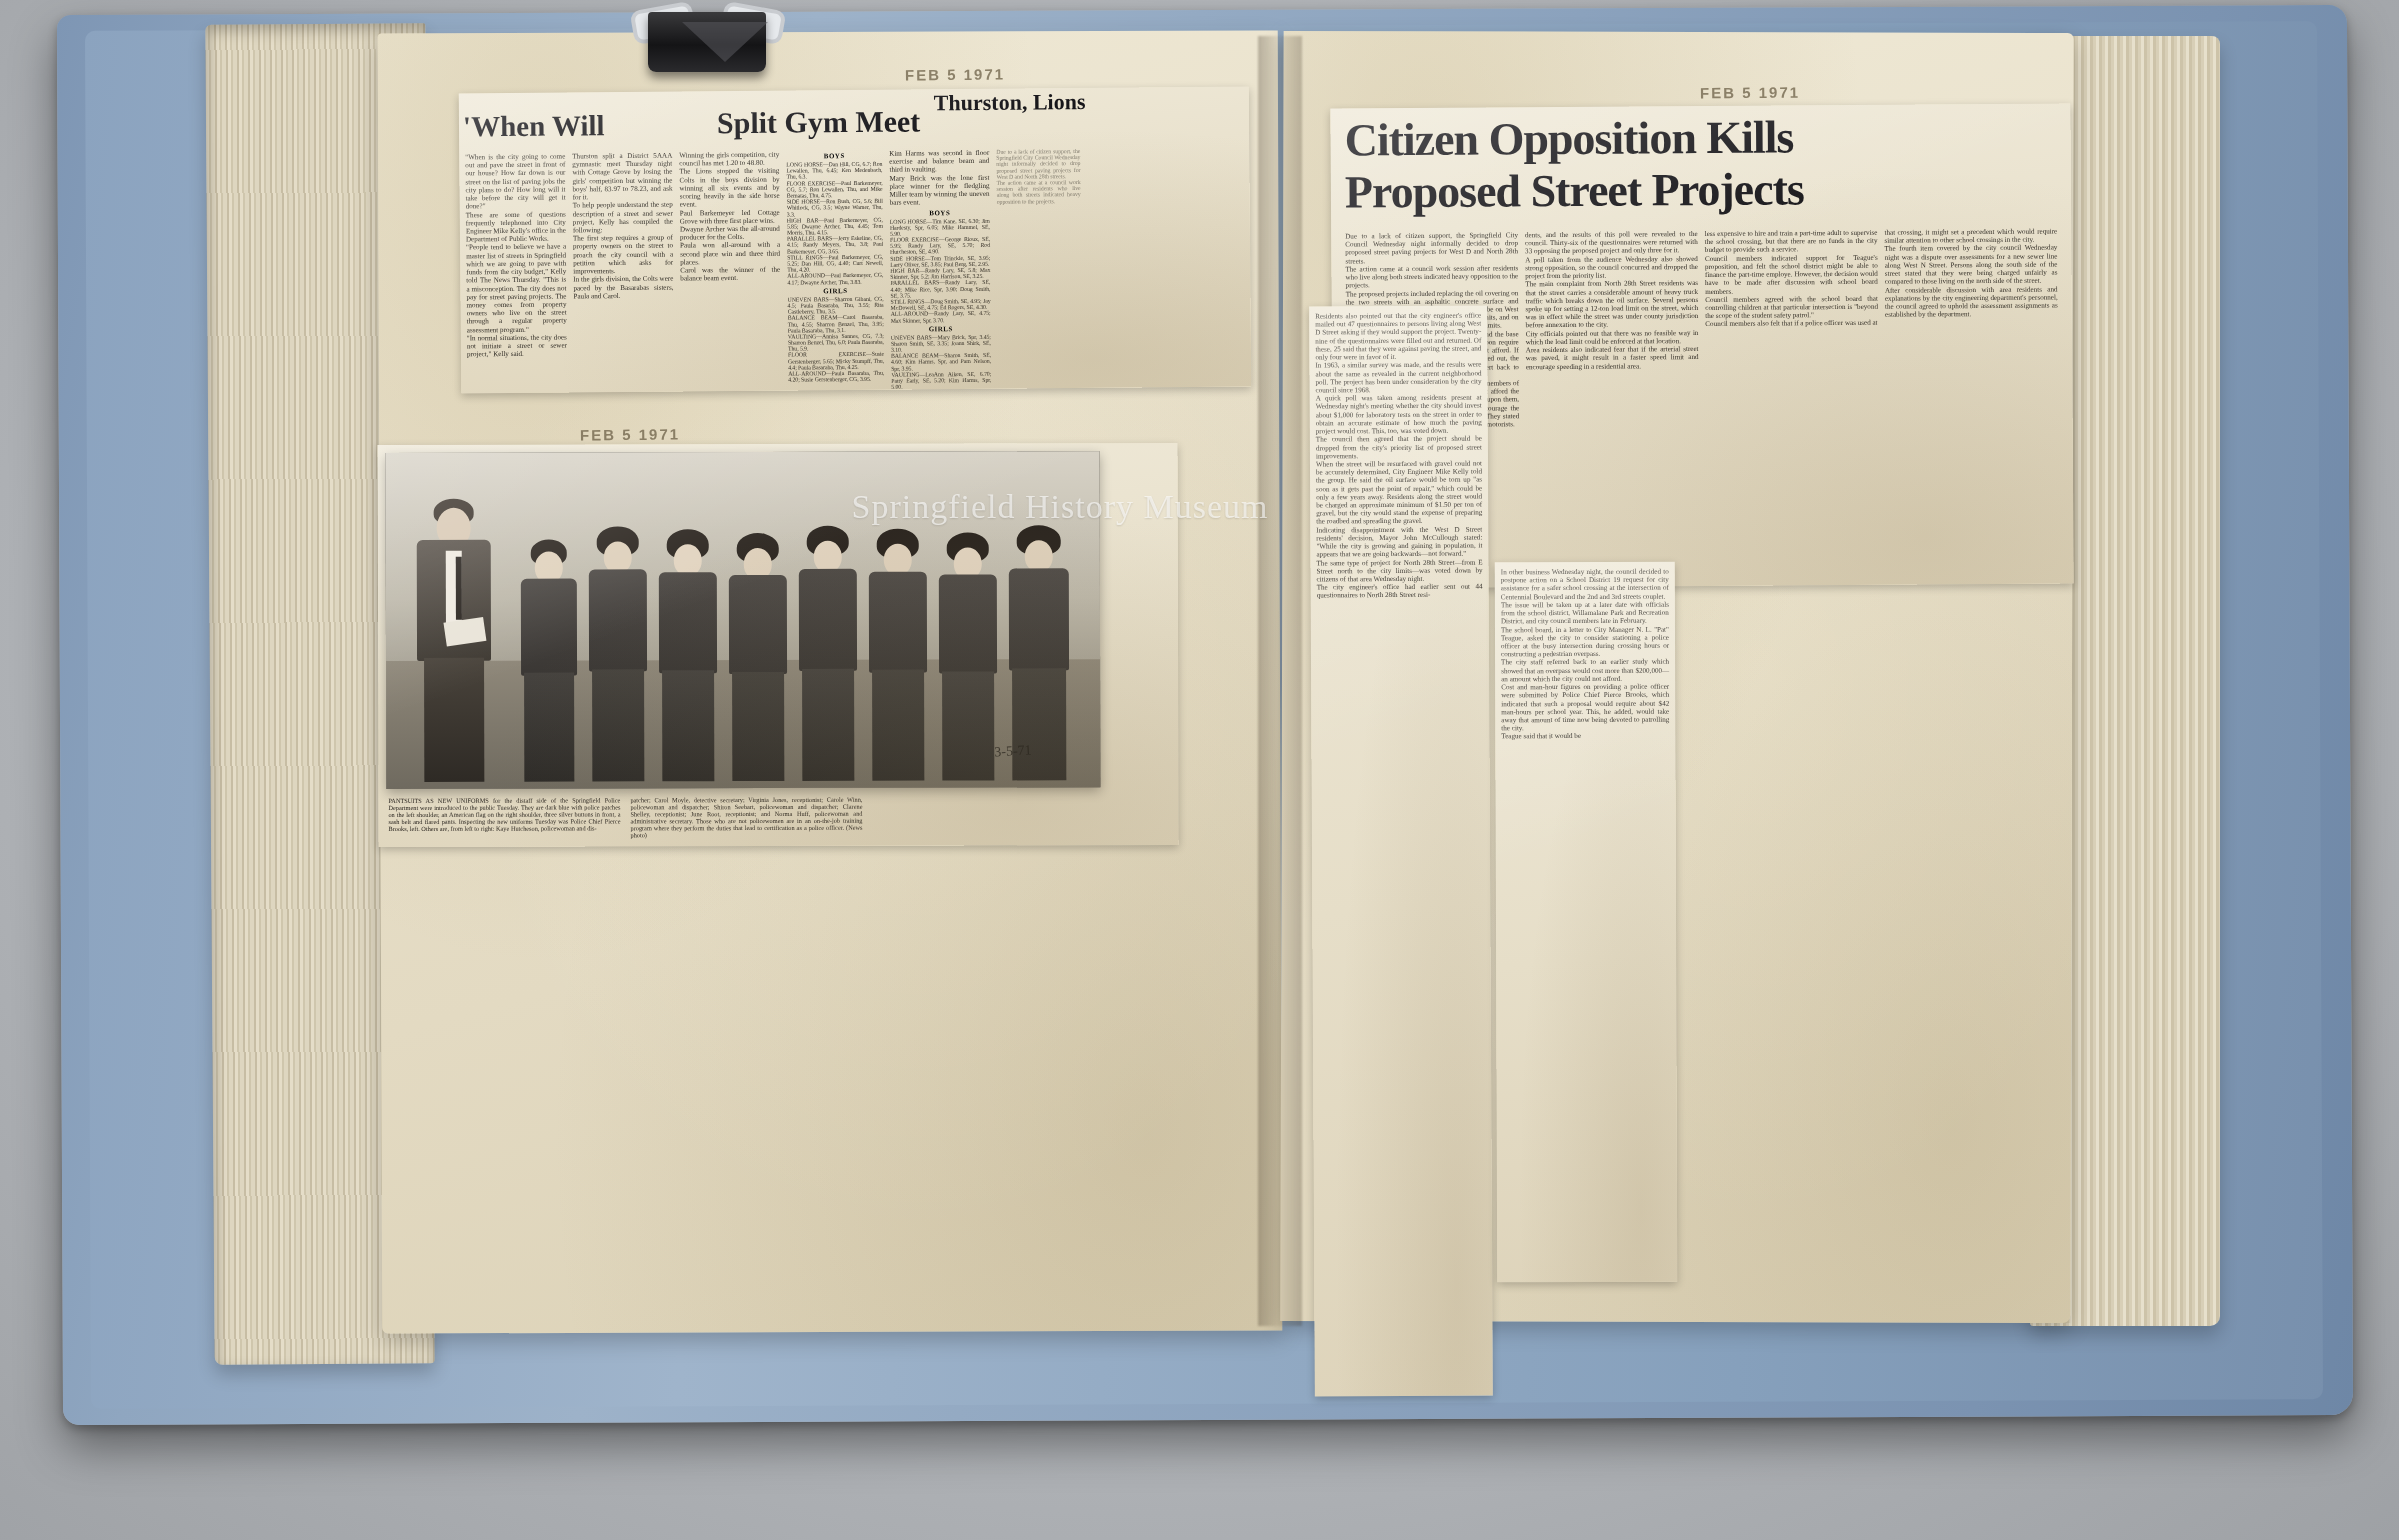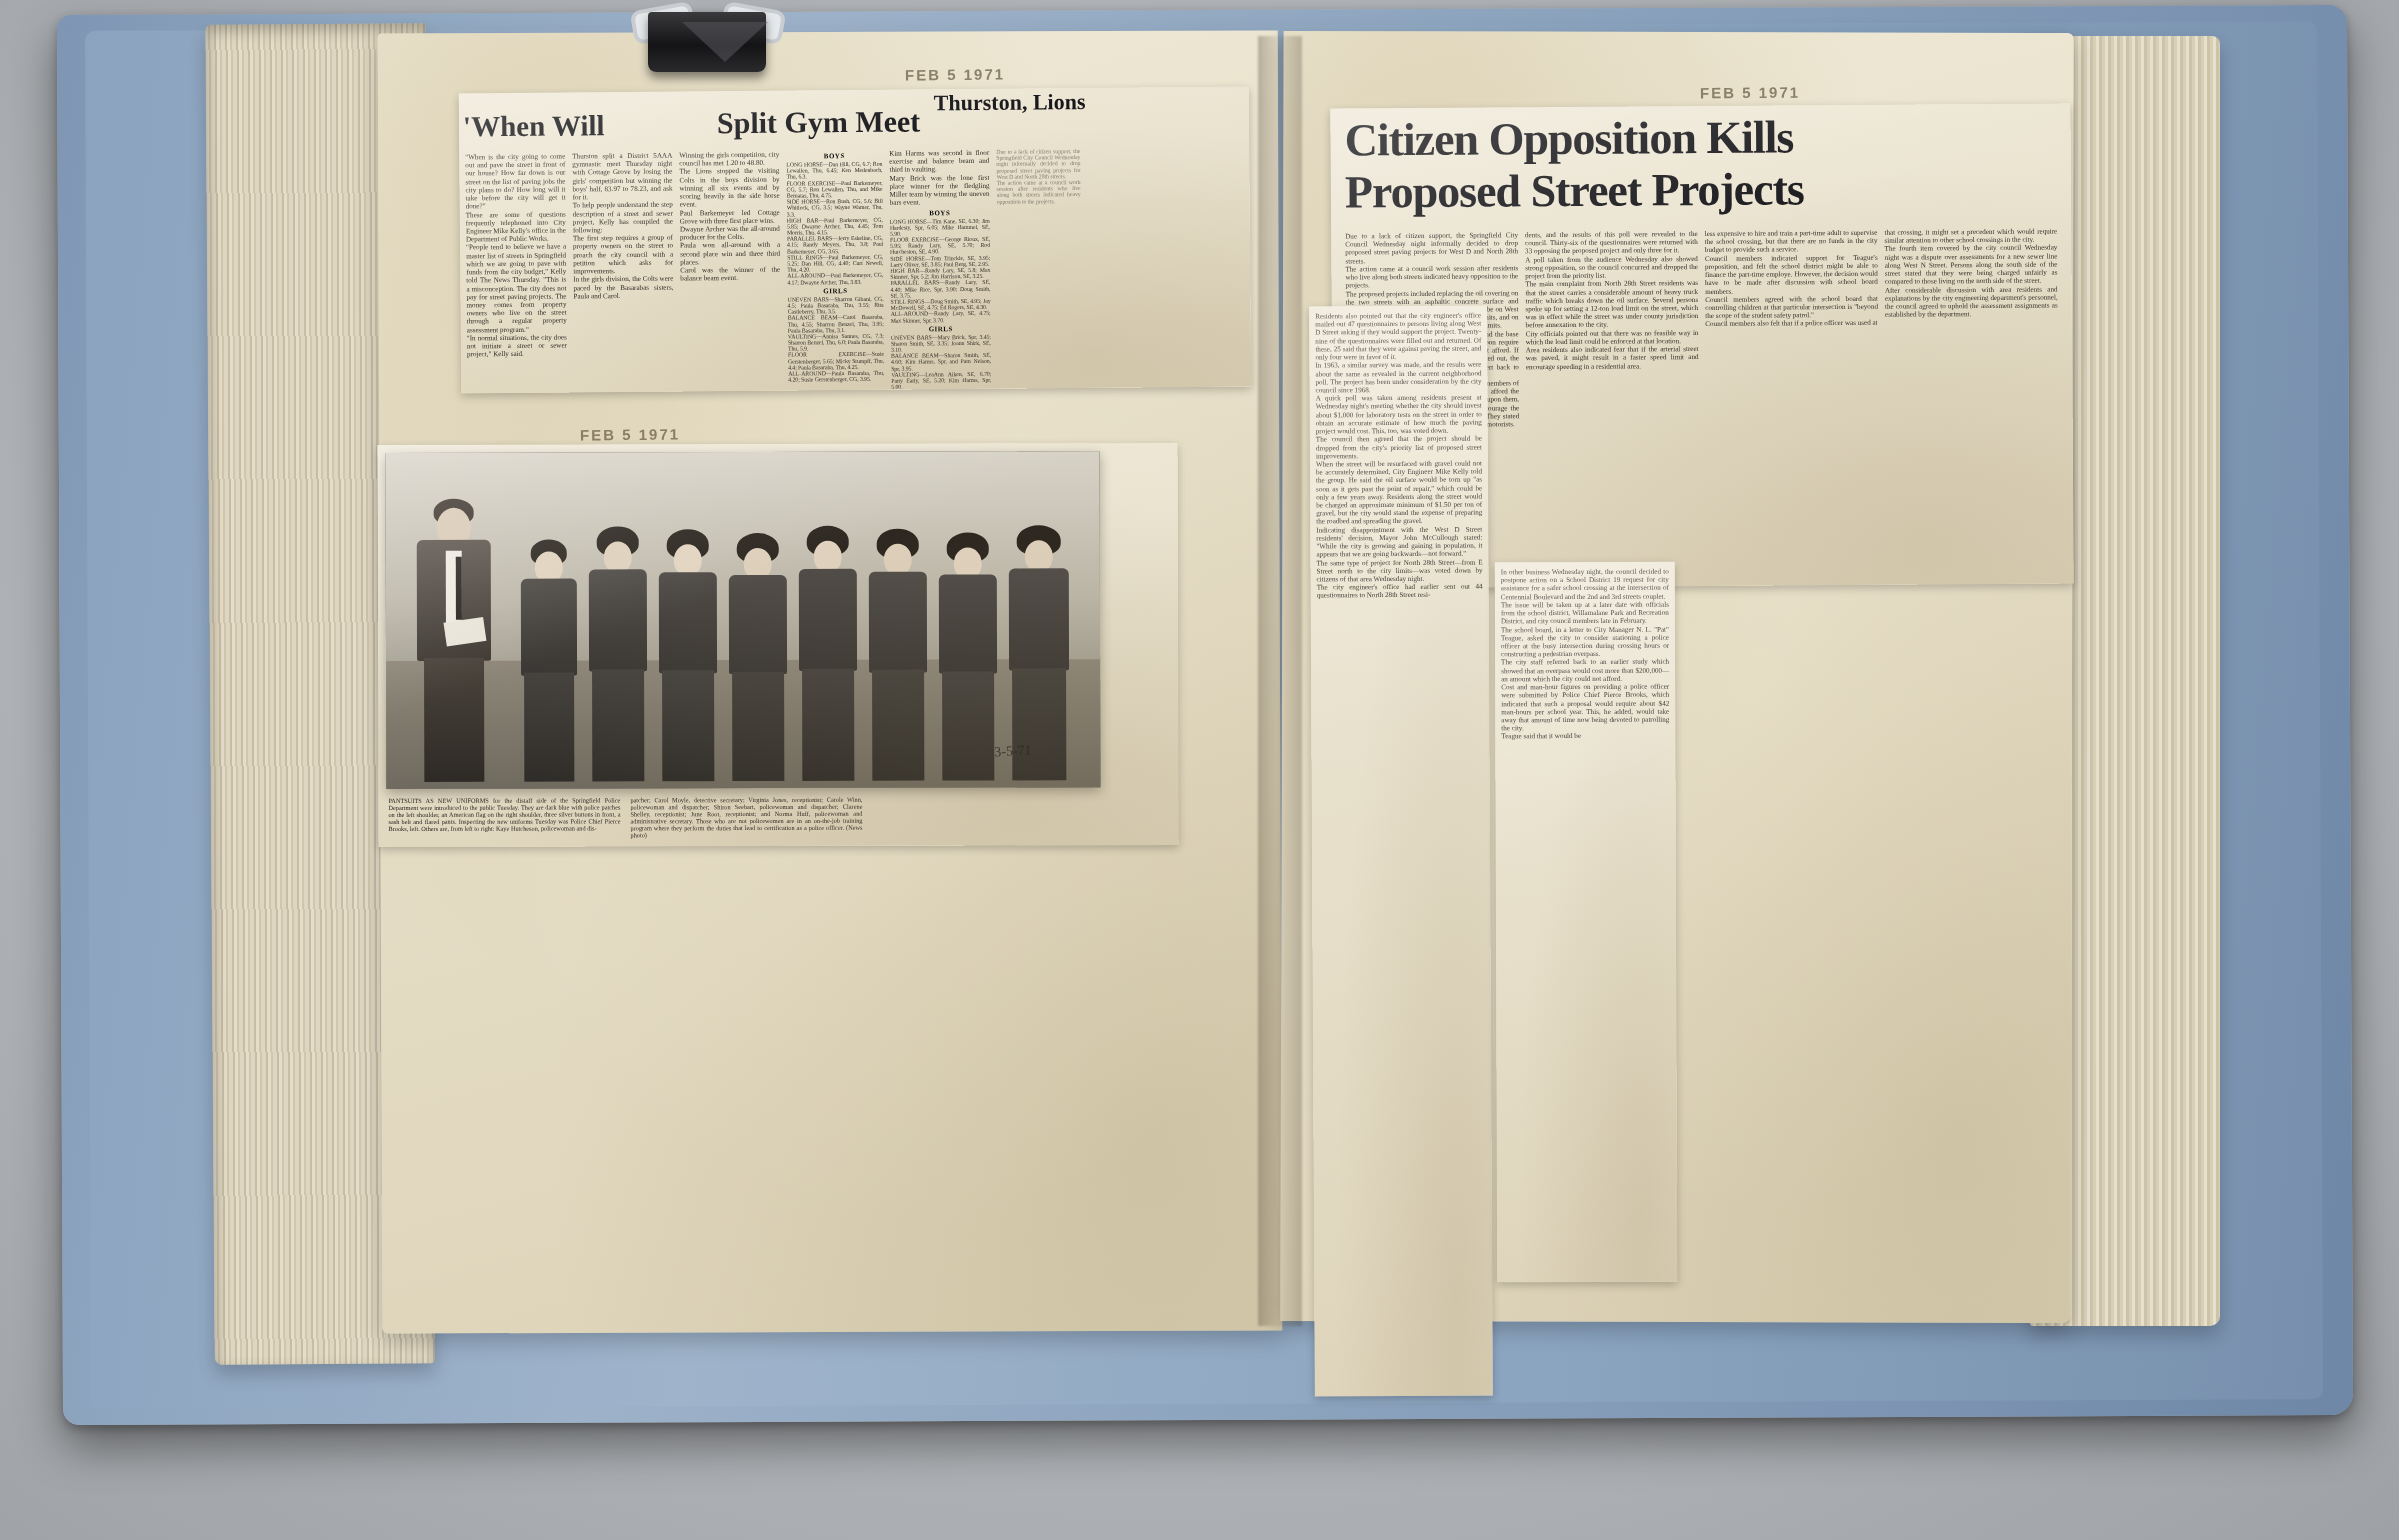--- a/index.html
+++ b/index.html
@@ -329,13 +329,14 @@
 
     <div class="clip">
       <div class="clip-arm l"></div>
       <div class="clip-arm r"></div>
       <div class="clip-body">
           <div class="clip-tri"></div>
         </div>
     </div>
   </div>
 
+  <div class="watermark">Springfield History Museum</div>
 </div>
 
 </body></html>

